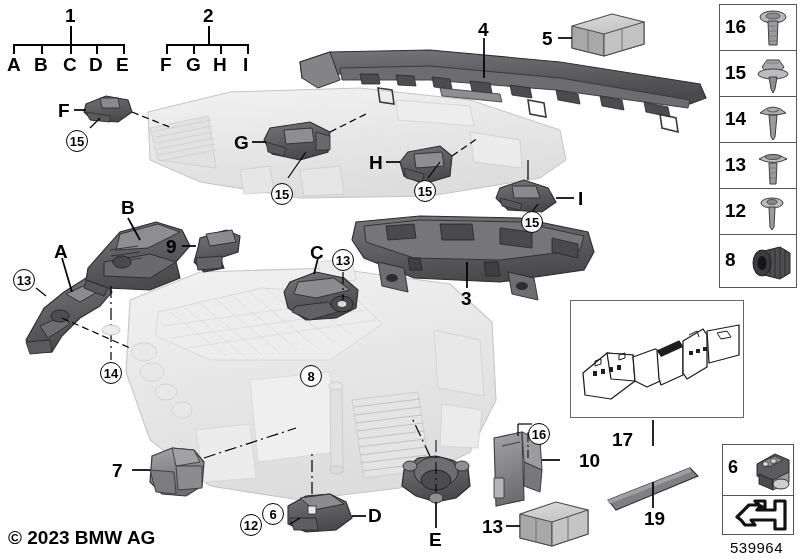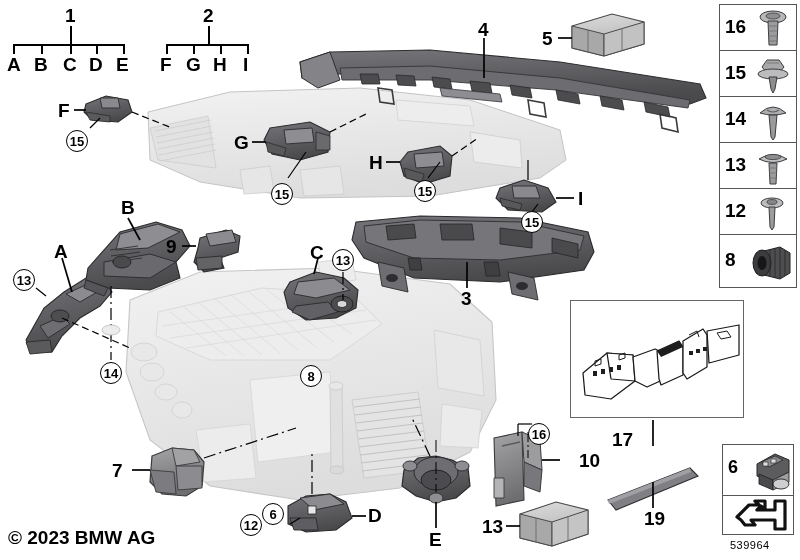--- a/index.html
+++ b/index.html
@@ -11,21 +11,21 @@
   .callout{width:22px;height:22px;border:1.6px solid #000;border-radius:50%;
            display:flex;align-items:center;justify-content:center;
            font-weight:bold;font-size:13px;background:#fff;box-sizing:border-box;}
   .ln{background:#000;position:absolute;}
   .hline{height:1.7px;}
   .vline{width:1.7px;}
   .fbox{position:absolute;border:1.3px solid #555;box-sizing:border-box;background:#fff;}
   .fnum{position:absolute;font-weight:bold;font-size:19px;}
   svg{display:block;overflow:visible;}
   .copyright{font-weight:bold;font-size:19px;}
-  .dnum{font-size:11px;letter-spacing:0.5px;}
+  .dnum{font-size:15px;letter-spacing:0.5px;}
   .illu-box{position:absolute;border:1.3px solid #666;background:#fff;box-sizing:border-box;}
 </style>
 </head>
 <body>
 
 <div class="abs" style="left:0;top:0;width:150px;height:70px;">
   <div class="abs lbl-num" style="left:65px;top:6px;">1</div>
   <div class="ln hline" style="left:13px;top:44px;width:111px;"></div>
   <div class="ln vline" style="left:70px;top:26px;height:19px;"></div>
   <div class="ln vline" style="left:13px;top:44px;height:10px;"></div>

